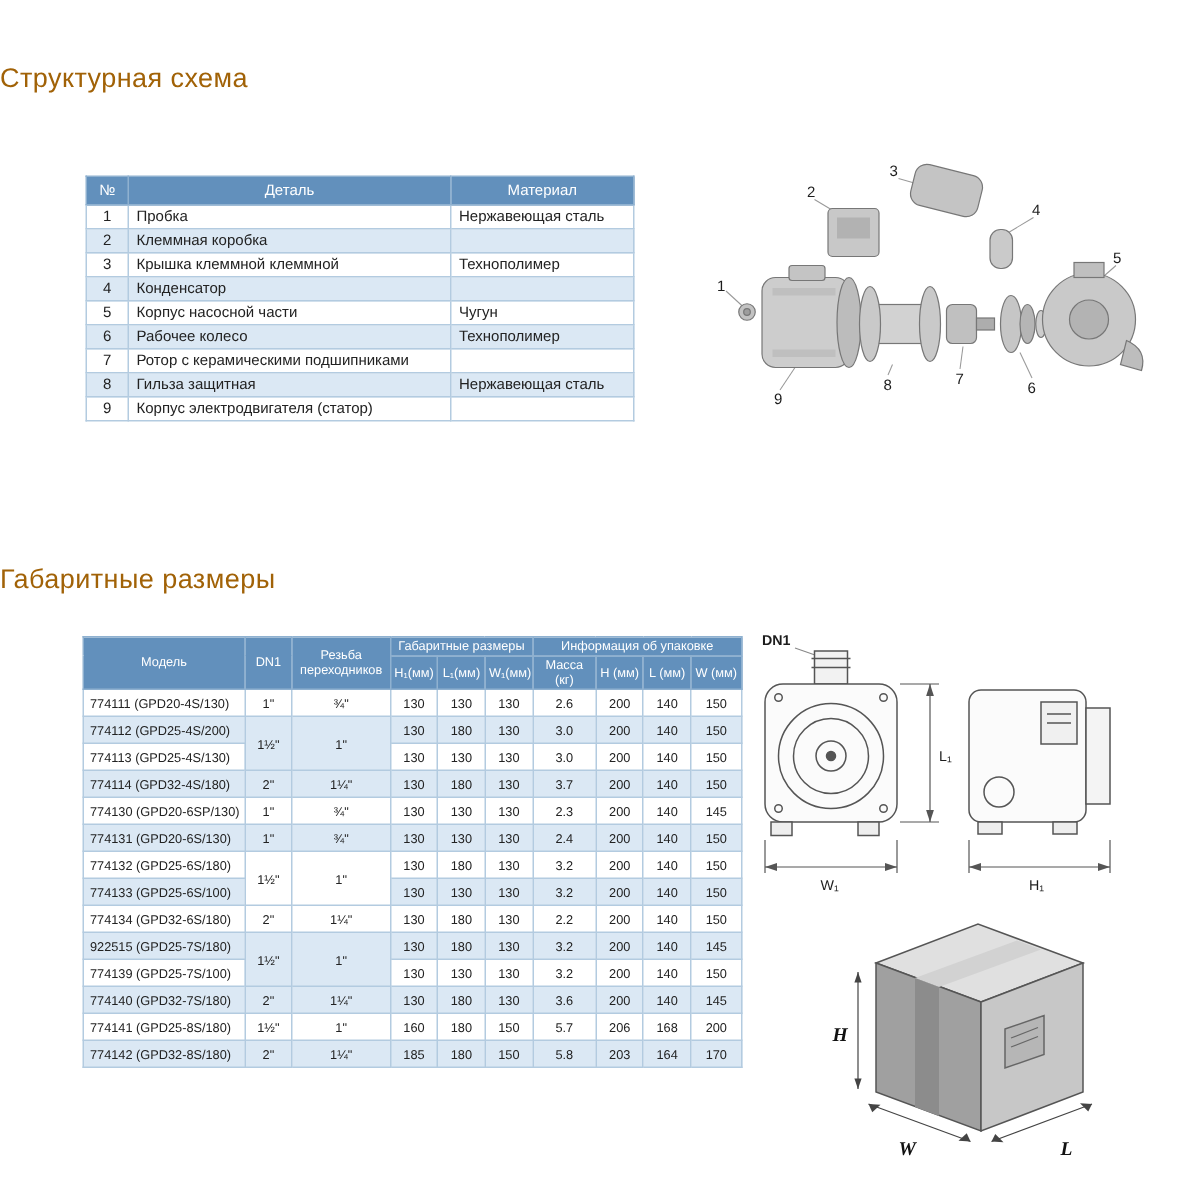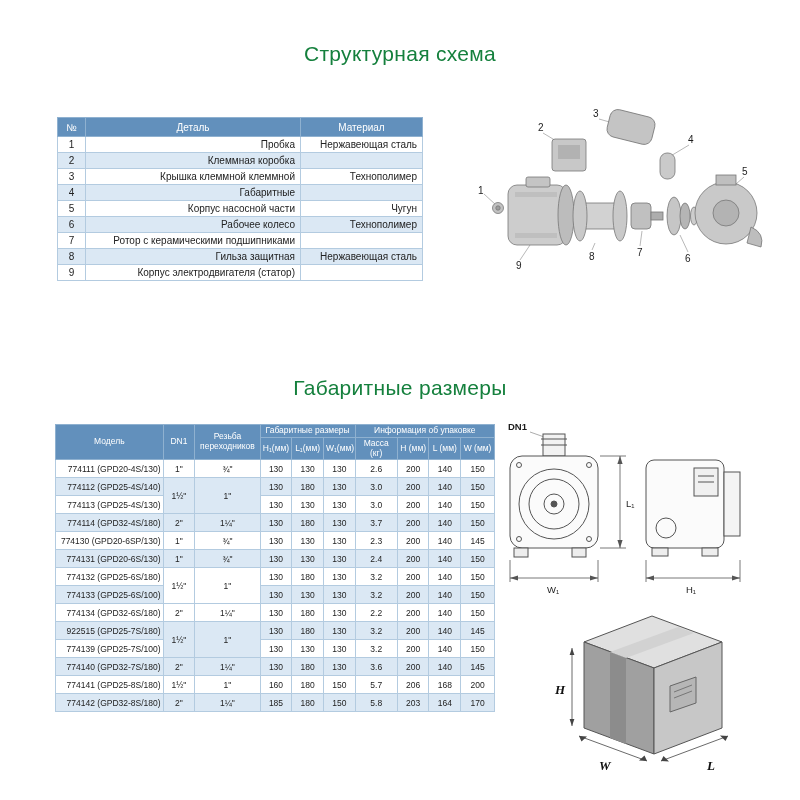--- a/index.html
+++ b/index.html
@@ -1,41 +1,41 @@
 <!DOCTYPE html>
 <html><head>
 <meta charset="utf-8">
 <style>
   * { margin:0; padding:0; box-sizing:border-box; }
   html,body { background:#fff; }
   body { width:800px; height:800px; font-family:"Liberation Sans", sans-serif; color:#222; }
   .page { position:relative; width:800px; height:800px; background:#fff; overflow:hidden; }
 
-  .section-title { position:absolute; left:0; width:100%; text-align:center;
-    font-size:21px; color:#15803d; letter-spacing:.3px; }
+  .section-title { position:absolute; left:0; width:100%; 
+    font-size:18px; color:#a16207; letter-spacing:.3px; }
   #title-structural { top:42px; }
   #title-dimensions { top:376px; }
 
   table { border-collapse:collapse; table-layout:fixed; }
   th, td { border:1px solid #b3cbe0; }
   th { background:#6290bc; color:#fff; font-weight:normal; border:1px solid #8fb1d0; }
   tr.alt { background:#dbe8f4; }
 
   
   .parts { position:absolute; left:57px; top:117px; width:365px; font-size:10px; }
   .parts th { height:19px; padding:1px 4px; }
   .parts td { height:16px; padding:0 5px; }
   .parts .c-num { text-align:center; padding:0 1px; }
-  .parts .c-det, .parts .c-mat { text-align:right; }
+  .parts .c-det, .parts .c-mat { text-align:left; }
 
   
   .dims { position:absolute; left:55px; top:424px; width:440px; font-size:8.5px; }
   .dims th { padding:1px 2px; line-height:1.15; }
   .dims td { height:18px; padding:0 2px; text-align:center; }
-  .dims td.c-model { text-align:right; padding-left:4px; }
+  .dims td.c-model { text-align:left; padding-left:4px; }
 
   svg { position:absolute; overflow:visible; }
   svg text { font-family:"Liberation Sans", sans-serif; }
   .exploded { left:468px; top:95px; width:300px; height:195px; }
   .dimdraw  { left:498px; top:412px; width:292px; height:200px; }
   .boxdraw  { left:552px; top:602px; width:210px; height:170px; }
   .dimlabel { font-size:9.5px; fill:#1d1d1d; }
   .boxlabel { font-family:"Liberation Serif", serif; font-style:italic; font-weight:bold;
     font-size:13px; fill:#111; }
   .callout { font-size:10px; fill:#1c1c1c; }
@@ -71,21 +71,21 @@
           <td class="c-det">Клеммная коробка</td>
           <td class="c-mat"></td>
         </tr>
         <tr>
           <td class="c-num">3</td>
           <td class="c-det">Крышка клеммной клеммной</td>
           <td class="c-mat">Технополимер</td>
         </tr>
         <tr class="alt">
           <td class="c-num">4</td>
-          <td class="c-det">Габаритные</td>
+          <td class="c-det">Конденсатор</td>
           <td class="c-mat"></td>
         </tr>
         <tr>
           <td class="c-num">5</td>
           <td class="c-det">Корпус насосной части</td>
           <td class="c-mat">Чугун</td>
         </tr>
         <tr class="alt">
           <td class="c-num">6</td>
           <td class="c-det">Рабочее колесо</td>
@@ -215,21 +215,21 @@
           <td>¾"</td>
           <td>130</td>
           <td>130</td>
           <td>130</td>
           <td>2.6</td>
           <td>200</td>
           <td>140</td>
           <td>150</td>
         </tr>
         <tr class="alt">
-          <td class="c-model">774112 (GPD25-4S/140)</td>
+          <td class="c-model">774112 (GPD25-4S/200)</td>
           <td rowspan="2">1½"</td>
           <td rowspan="2">1"</td>
           <td>130</td>
           <td>180</td>
           <td>130</td>
           <td>3.0</td>
           <td>200</td>
           <td>140</td>
           <td>150</td>
         </tr>

